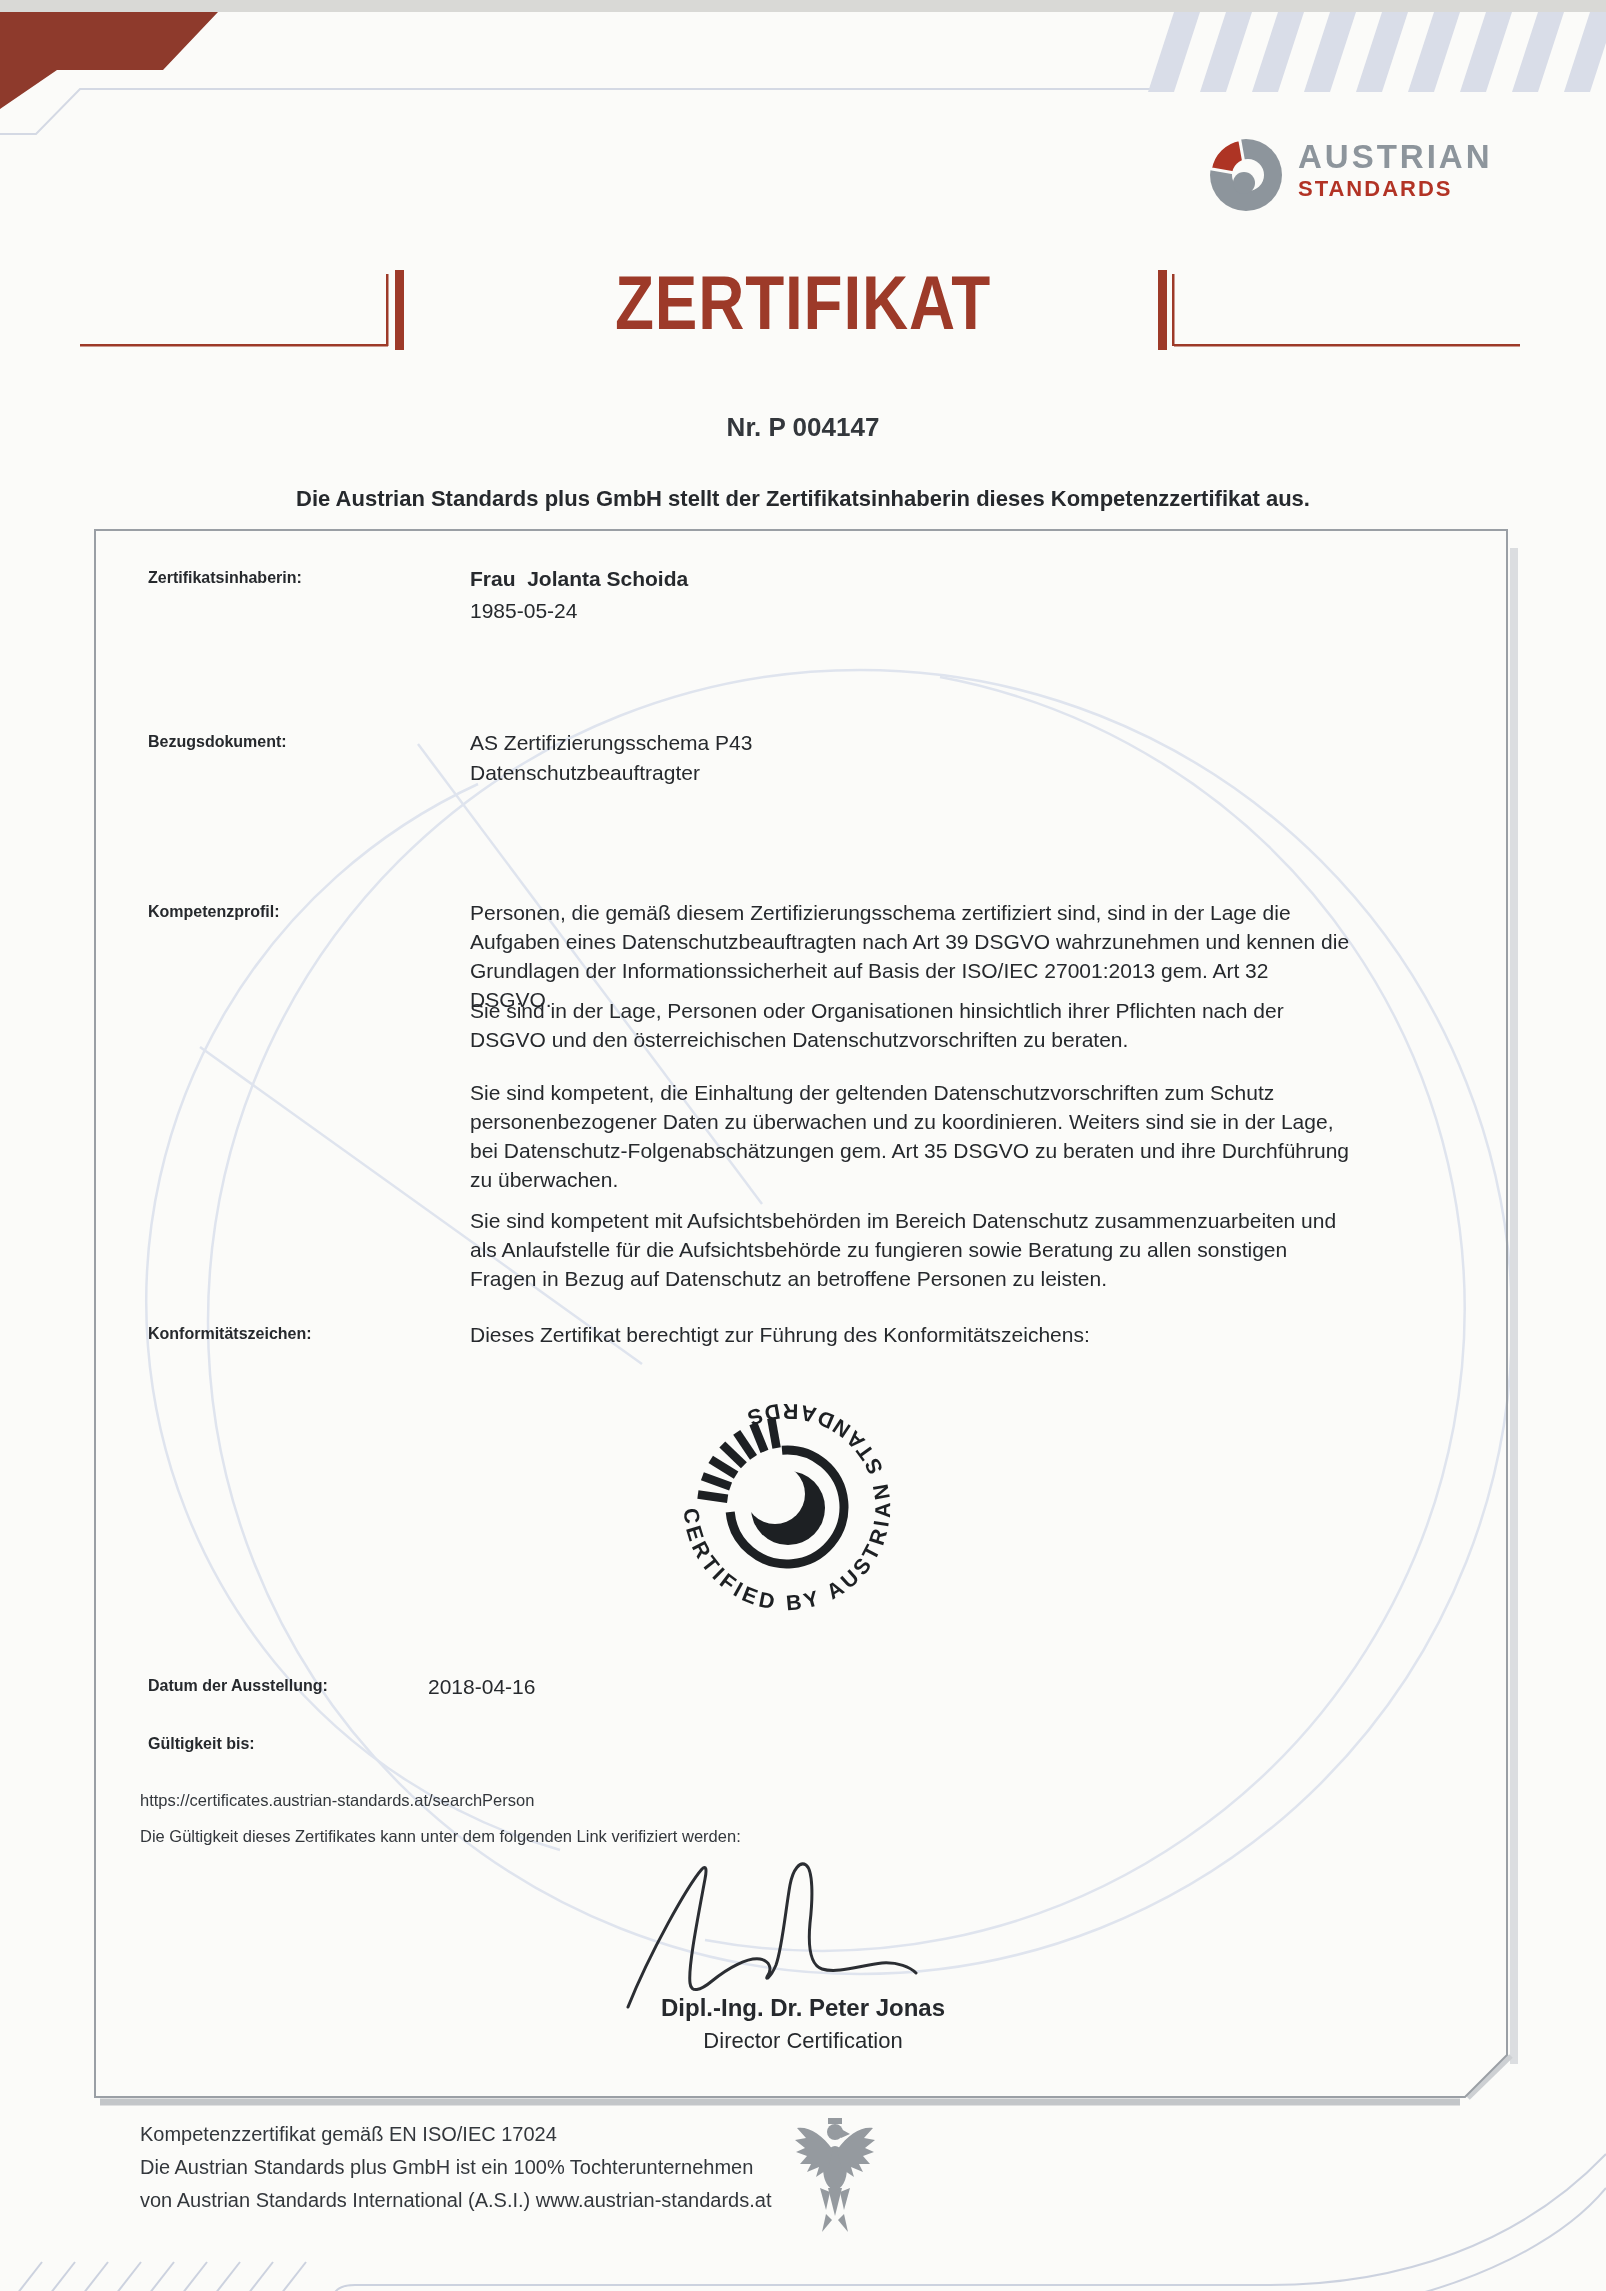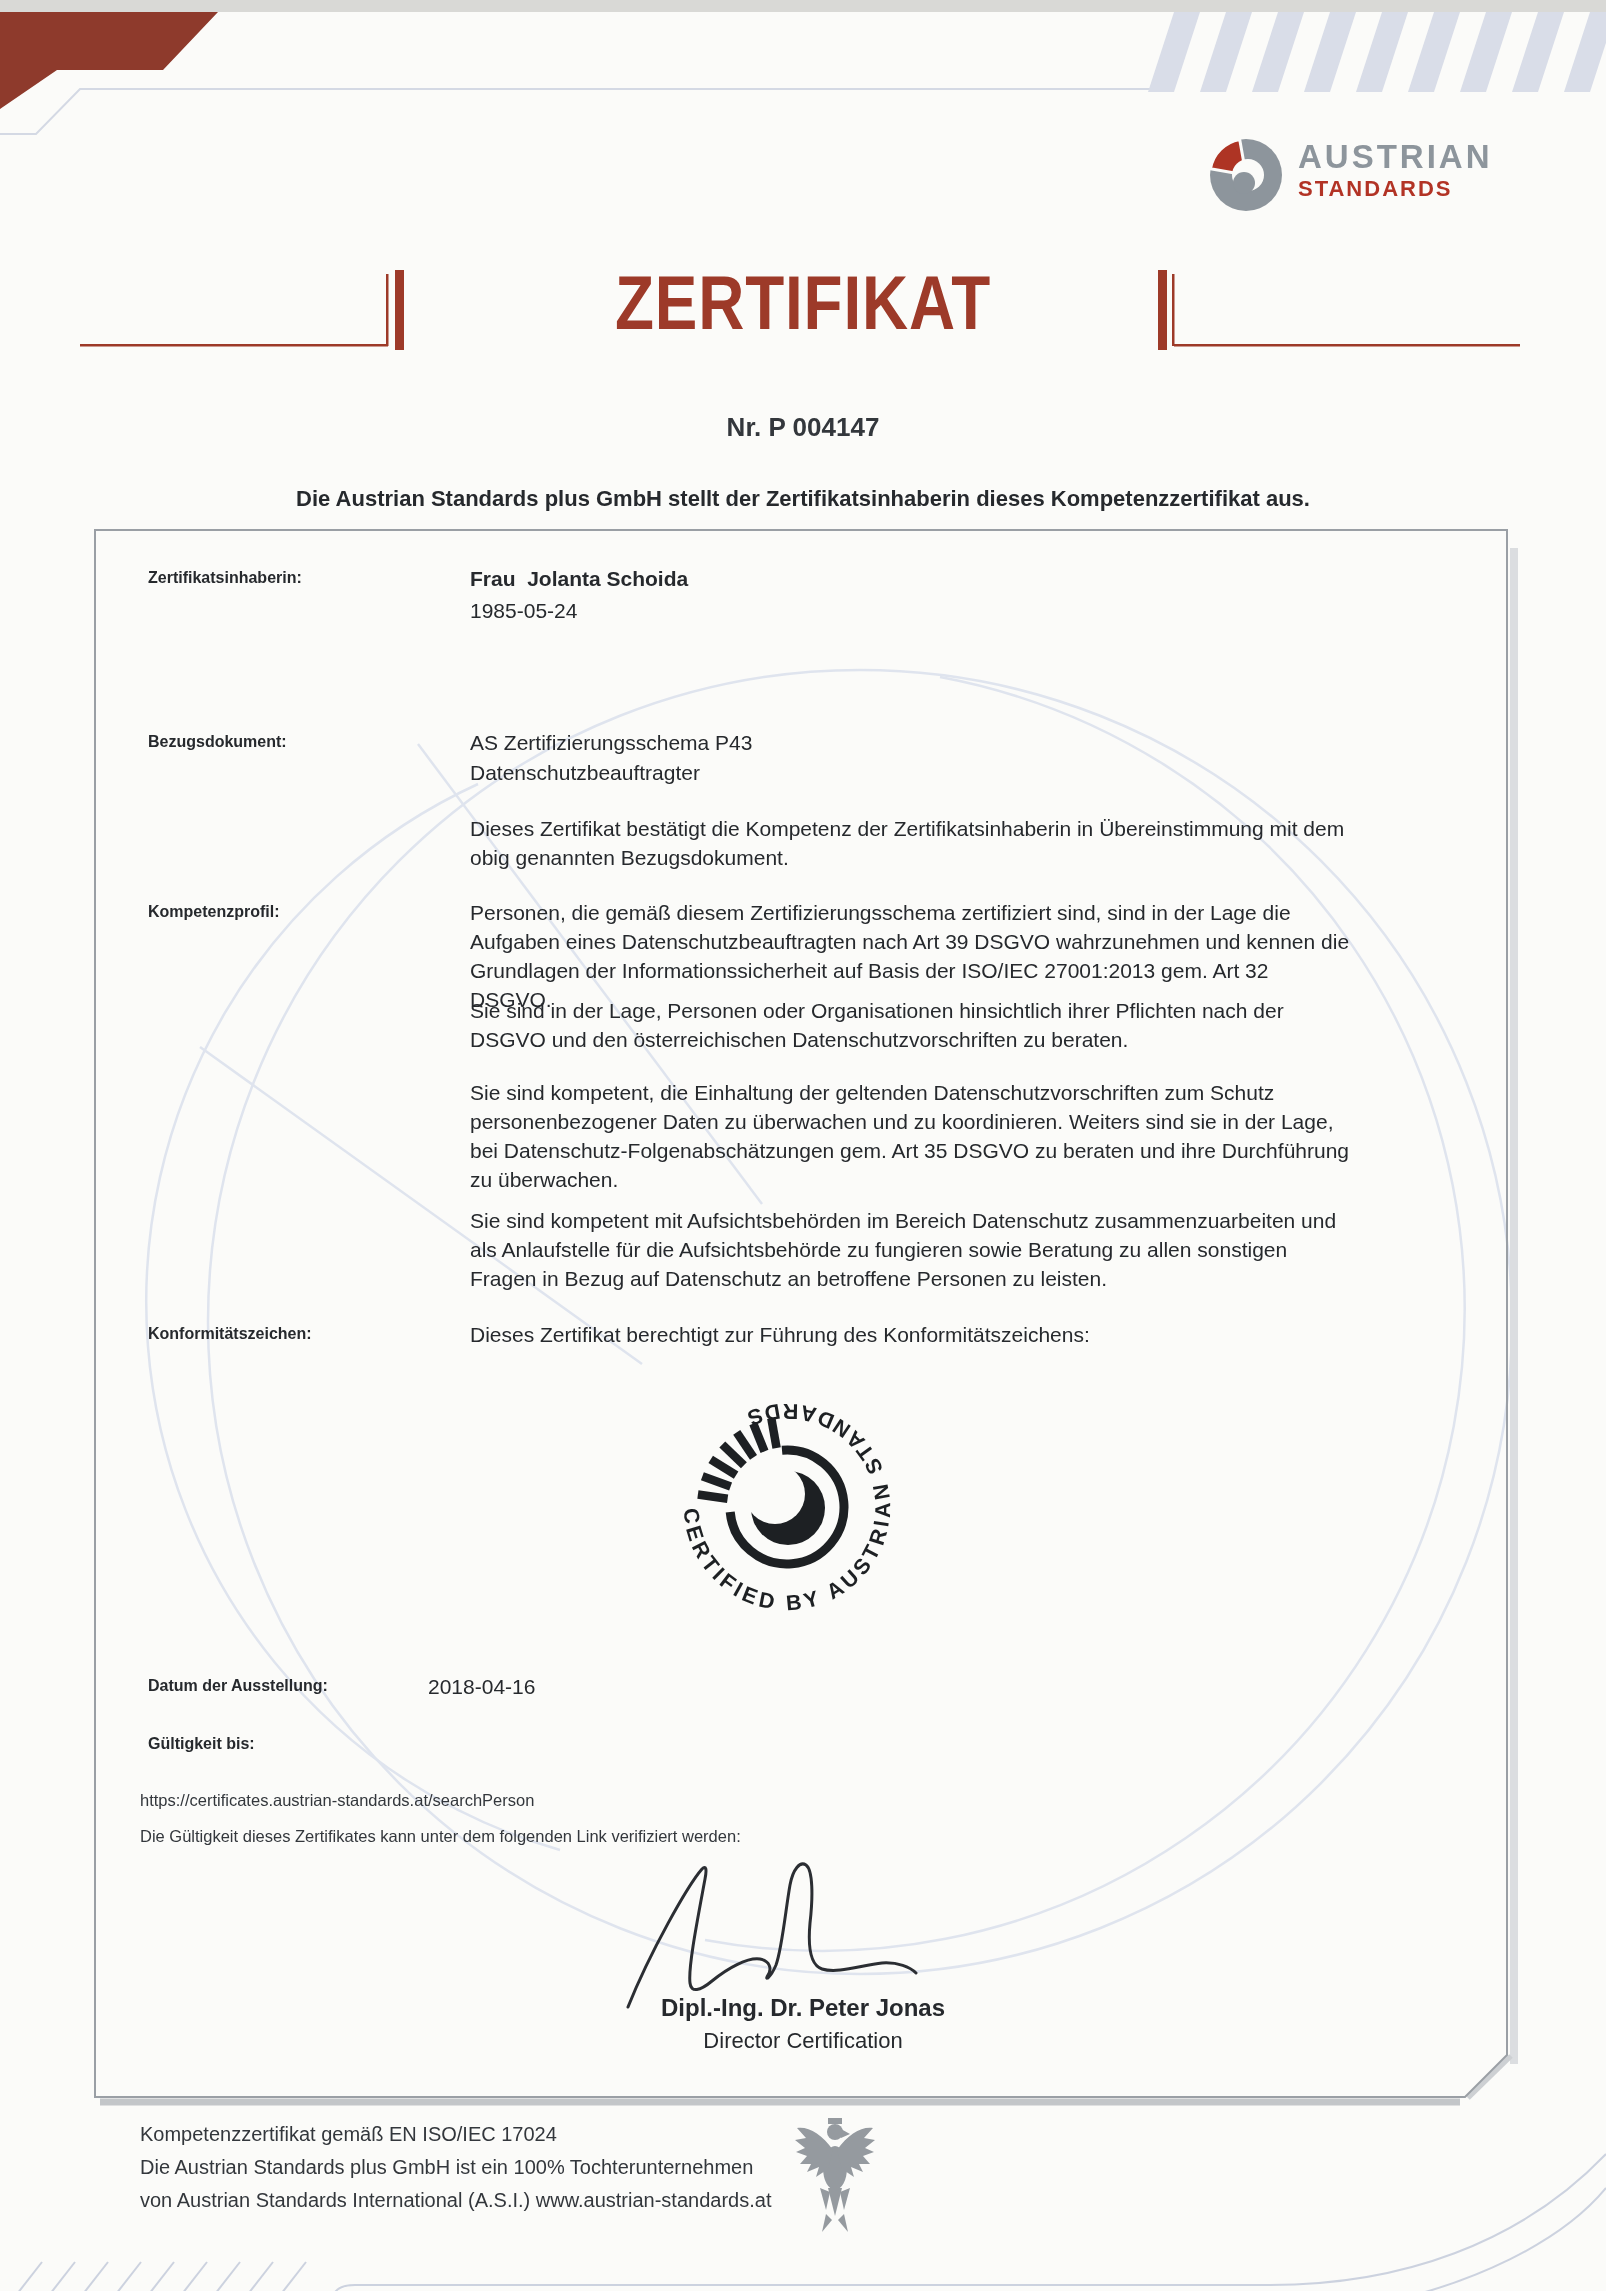--- a/index.html
+++ b/index.html
@@ -110,21 +110,20 @@
   <div class="abs cert-no">Nr. P 004147</div>
   <div class="abs intro">Die Austrian Standards plus GmbH stellt der Zertifikatsinhaberin dieses Kompetenzzertifikat aus.</div>
 
   <div class="abs flabel" style="top:552px;">Zertifikatsinhaberin:</div>
   <div class="abs fvalue bold prewrap" style="top:552px;">Frau  Jolanta Schoida</div>
   <div class="abs fvalue" style="top:584px;">1985-05-24</div>
 
   <div class="abs flabel" style="top:716px;">Bezugsdokument:</div>
   <div class="abs fvalue" style="top:716px;">AS Zertifizierungsschema P43</div>
   <div class="abs fvalue" style="top:746px;">Datenschutzbeauftragter</div>
-  <div class="abs fvalue" style="top:802px;">Dieses Zertifikat bestätigt die Kompetenz der Zertifikatsinhaberin in Übereinstimmung mit dem obig genannten Bezugsdokument.</div>
 
   <div class="abs flabel" style="top:886px;">Kompetenzprofil:</div>
   <div class="abs fvalue" style="top:886px;">Personen, die gemäß diesem Zertifizierungsschema zertifiziert sind, sind in der Lage die Aufgaben eines Datenschutzbeauftragten nach Art 39 DSGVO wahrzunehmen und kennen die Grundlagen der Informationssicherheit auf Basis der ISO/IEC 27001:2013 gem. Art 32 DSGVO.</div>
   <div class="abs fvalue" style="top:984px;">Sie sind in der Lage, Personen oder Organisationen hinsichtlich ihrer Pflichten nach der DSGVO und den österreichischen Datenschutzvorschriften zu beraten.</div>
   <div class="abs fvalue" style="top:1066px;">Sie sind kompetent, die Einhaltung der geltenden Datenschutzvorschriften zum Schutz personenbezogener Daten zu überwachen und zu koordinieren. Weiters sind sie in der Lage, bei Datenschutz-Folgenabschätzungen gem. Art 35 DSGVO zu beraten und ihre Durchführung zu überwachen.</div>
   <div class="abs fvalue" style="top:1194px;">Sie sind kompetent mit Aufsichtsbehörden im Bereich Datenschutz zusammenzuarbeiten und als Anlaufstelle für die Aufsichtsbehörde zu fungieren sowie Beratung zu allen sonstigen Fragen in Bezug auf Datenschutz an betroffene Personen zu leisten.</div>
 
   <div class="abs flabel" style="top:1308px;">Konformitätszeichen:</div>
   <div class="abs fvalue" style="top:1308px;">Dieses Zertifikat berechtigt zur Führung des Konformitätszeichens:</div>
 

